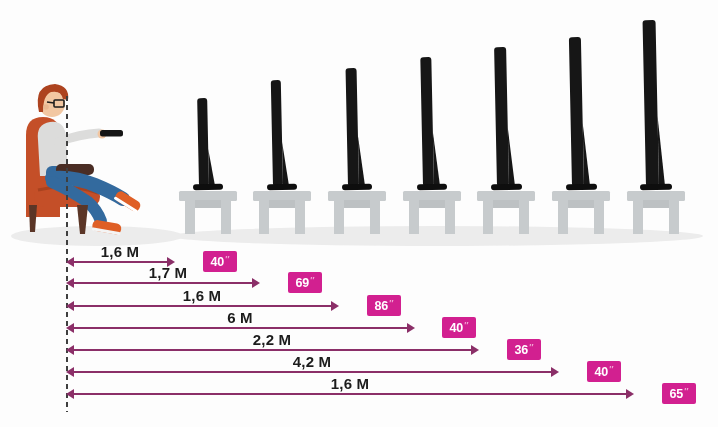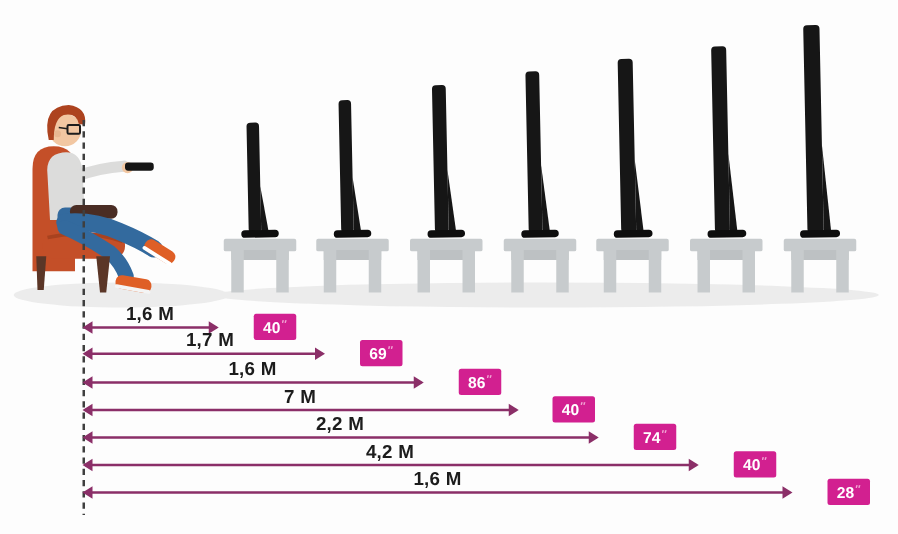--- a/index.html
+++ b/index.html
@@ -158,49 +158,49 @@
     <div>
       <span class="dlabel" style="left:202px; top:287px">1,6 M</span>
       <div class="arrow" style="left:68px; top:305px; width:269px"></div>
       <div class="badge" style="left:347px; top:295px">
           <span>86</span>
           <span class="unit">″</span>
         </div>
     </div>
 
     <div>
-      <span class="dlabel" style="left:240px; top:309px">7 M</span>
+      <span class="dlabel" style="left:240px; top:309px">6 M</span>
       <div class="arrow" style="left:68px; top:327px; width:345px"></div>
       <div class="badge" style="left:422px; top:317px">
           <span>40</span>
           <span class="unit">″</span>
         </div>
     </div>
 
     <div>
       <span class="dlabel" style="left:272px; top:331px">2,2 M</span>
       <div class="arrow" style="left:68px; top:349px; width:409px"></div>
       <div class="badge" style="left:487px; top:339px">
-          <span>74</span>
+          <span>36</span>
           <span class="unit">″</span>
         </div>
     </div>
 
     <div>
       <span class="dlabel" style="left:312px; top:353px">4,2 M</span>
       <div class="arrow" style="left:68px; top:371px; width:489px"></div>
       <div class="badge" style="left:567px; top:361px">
           <span>40</span>
           <span class="unit">″</span>
         </div>
     </div>
 
     <div>
       <span class="dlabel" style="left:350px; top:375px">1,6 M</span>
       <div class="arrow" style="left:68px; top:393px; width:564px"></div>
       <div class="badge" style="left:642px; top:383px">
-          <span>28</span>
+          <span>65</span>
           <span class="unit">″</span>
         </div>
     </div>
 
   </div>
 </div>
 
 </body></html>

